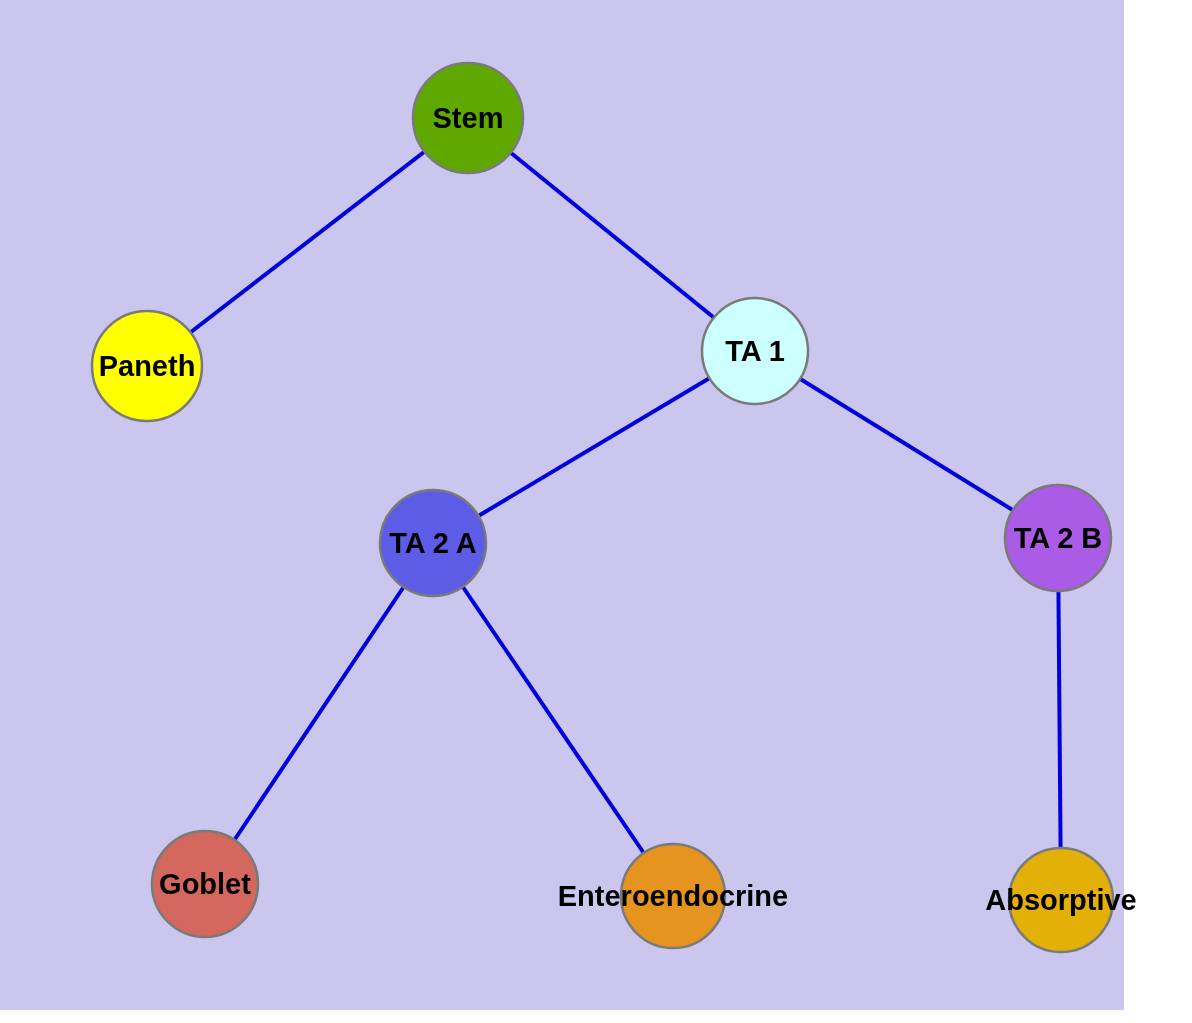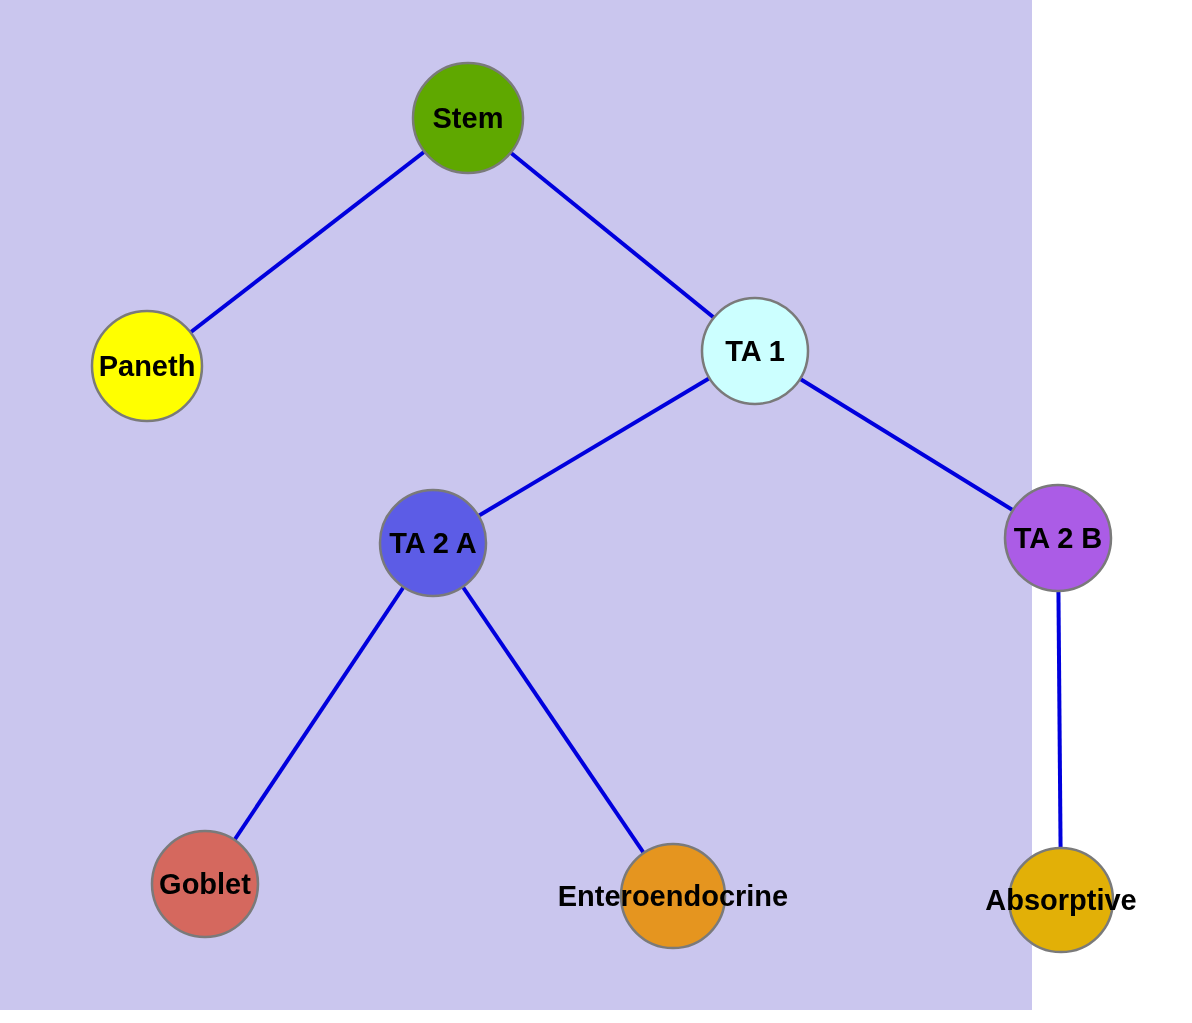--- a/index.html
+++ b/index.html
@@ -6,21 +6,21 @@
     margin: 0;
     padding: 0;
     width: 1192px;
     height: 1023px;
     background: #ffffff;
     overflow: hidden;
     font-family: "Liberation Sans", sans-serif;
   }
   #diagram-canvas {
     position: relative;
-    width: 1032px;
+    width: 1124px;
     height: 1010px;
   }
   #graph {
     display: block;
     width: 1192px;
     height: 1010px;
   }
   #graph line {
     stroke-width: 4;
     fill: none;

